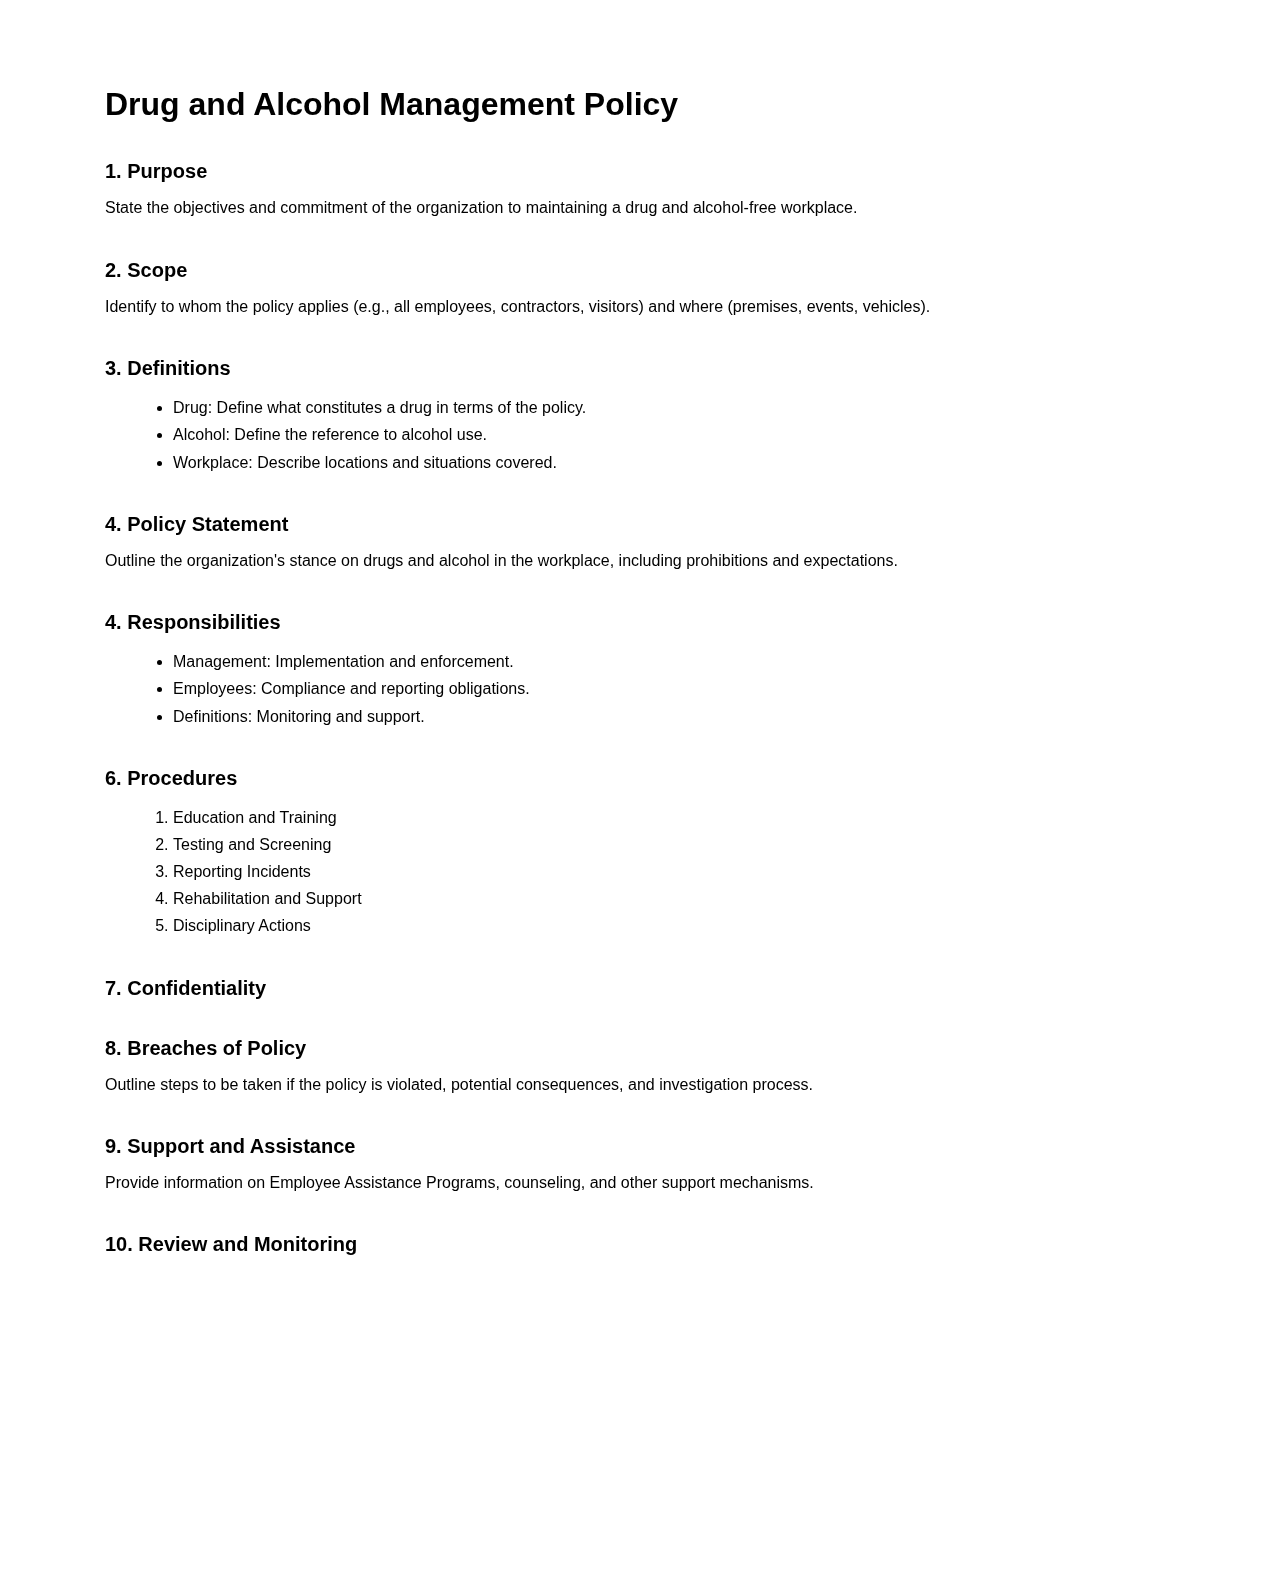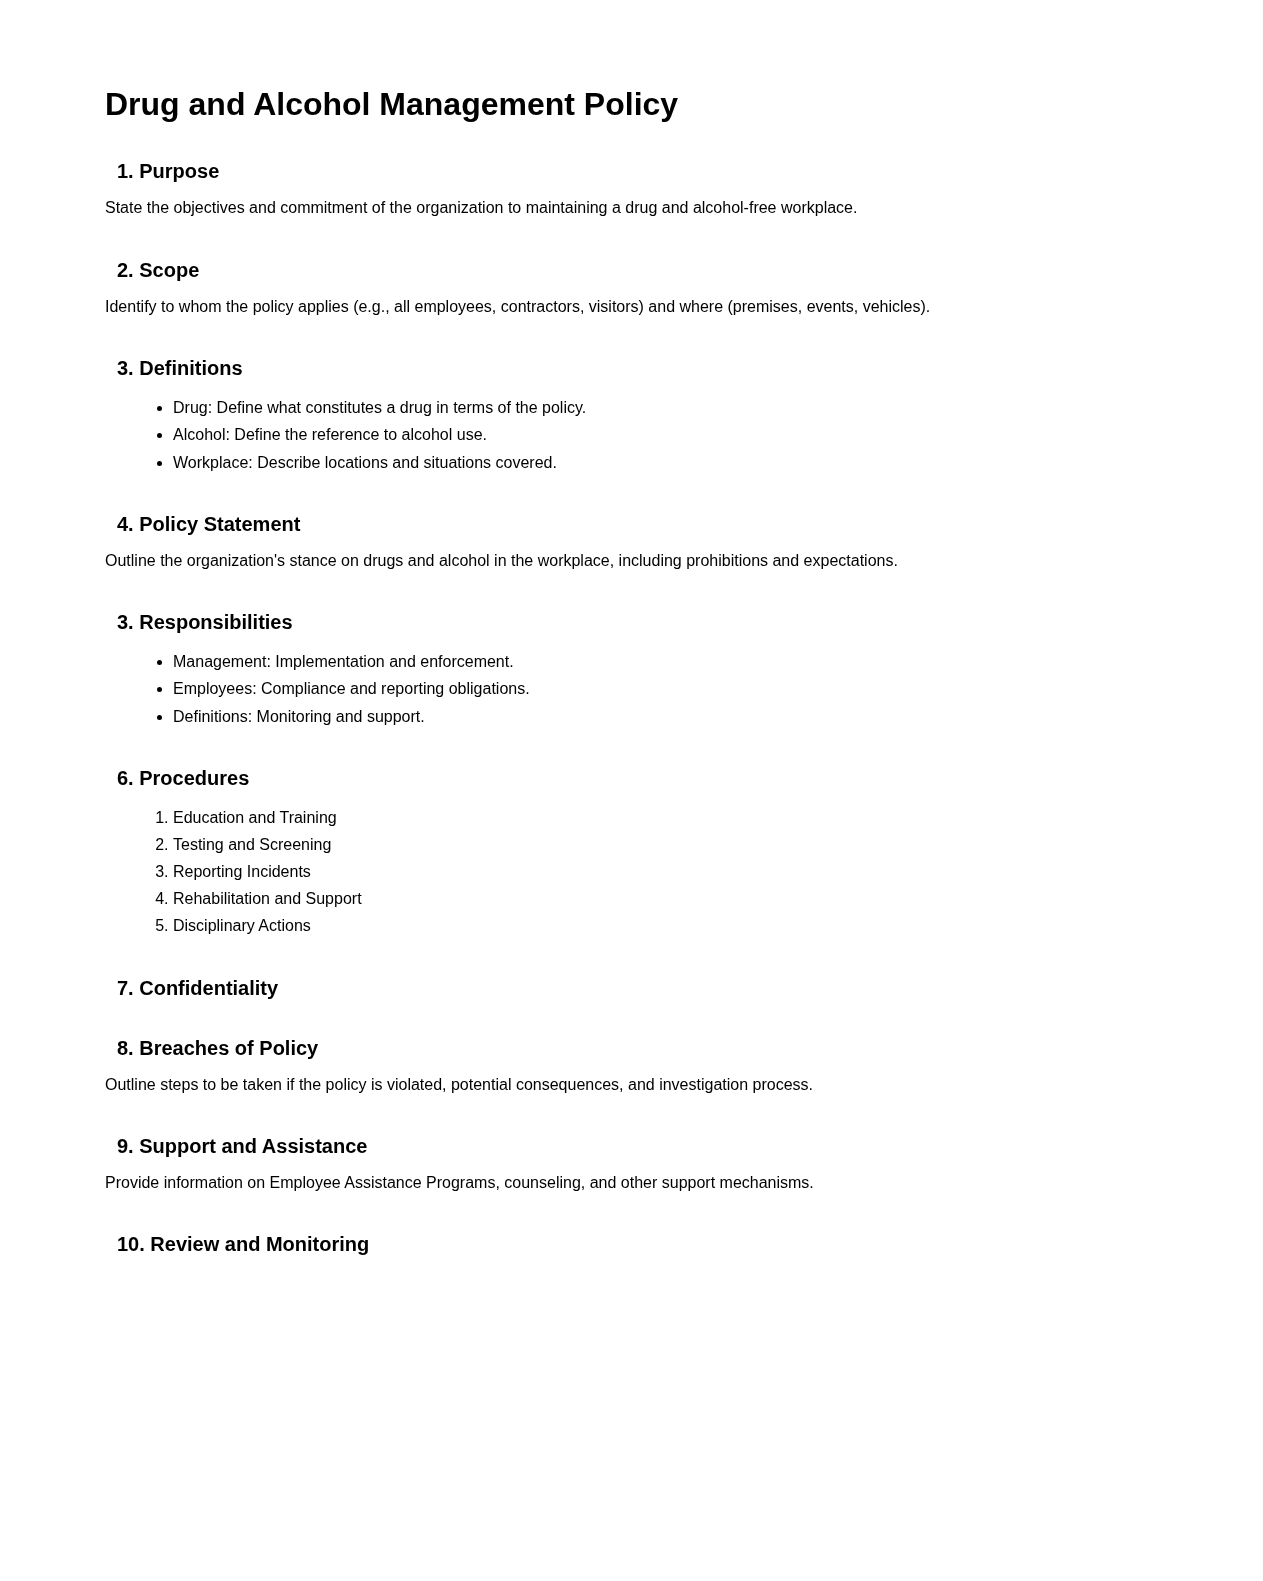--- a/index.html
+++ b/index.html
@@ -26,21 +26,21 @@
   h1.doc-title {
     font-size: 32px;
     line-height: 1.2;
     font-weight: bold;
     margin: 25px 0 0 0;
   }
   h3.section-heading {
     font-size: 20px;
     line-height: 1.2;
     font-weight: bold;
-    margin: 36px 0 12px 12px;
+    margin: 36px 0 12px 0;
   }
   p.section-body {
     font-size: 16px;
     line-height: 1.65;
     margin: 4px 0;
   }
   ul.bullet-list, ol.numbered-list {
     margin: 14px 0;
     padding-left: 28px;
   }
@@ -77,21 +77,21 @@
         <li>Workplace: Describe locations and situations covered.</li>
       </ul>
     </section>
 
     <section>
       <h3 class="section-heading">4. Policy Statement</h3>
       <p class="section-body">Outline the organization's stance on drugs and alcohol in the workplace, including prohibitions and expectations.</p>
     </section>
 
     <section>
-      <h3 class="section-heading">3. Responsibilities</h3>
+      <h3 class="section-heading">4. Responsibilities</h3>
       <ul class="bullet-list">
         <li><strong class="lead">Management:</strong> <span>Implementation and enforcement.</span></li>
         <li><strong class="lead">Employees:</strong> <span>Compliance and reporting obligations.</span></li>
         <li><strong class="lead">Definitions:</strong> <span>Monitoring and support.</span></li>
       </ul>
     </section>
 
     <section>
       <h3 class="section-heading">6. Procedures</h3>
       <ol class="numbered-list">

